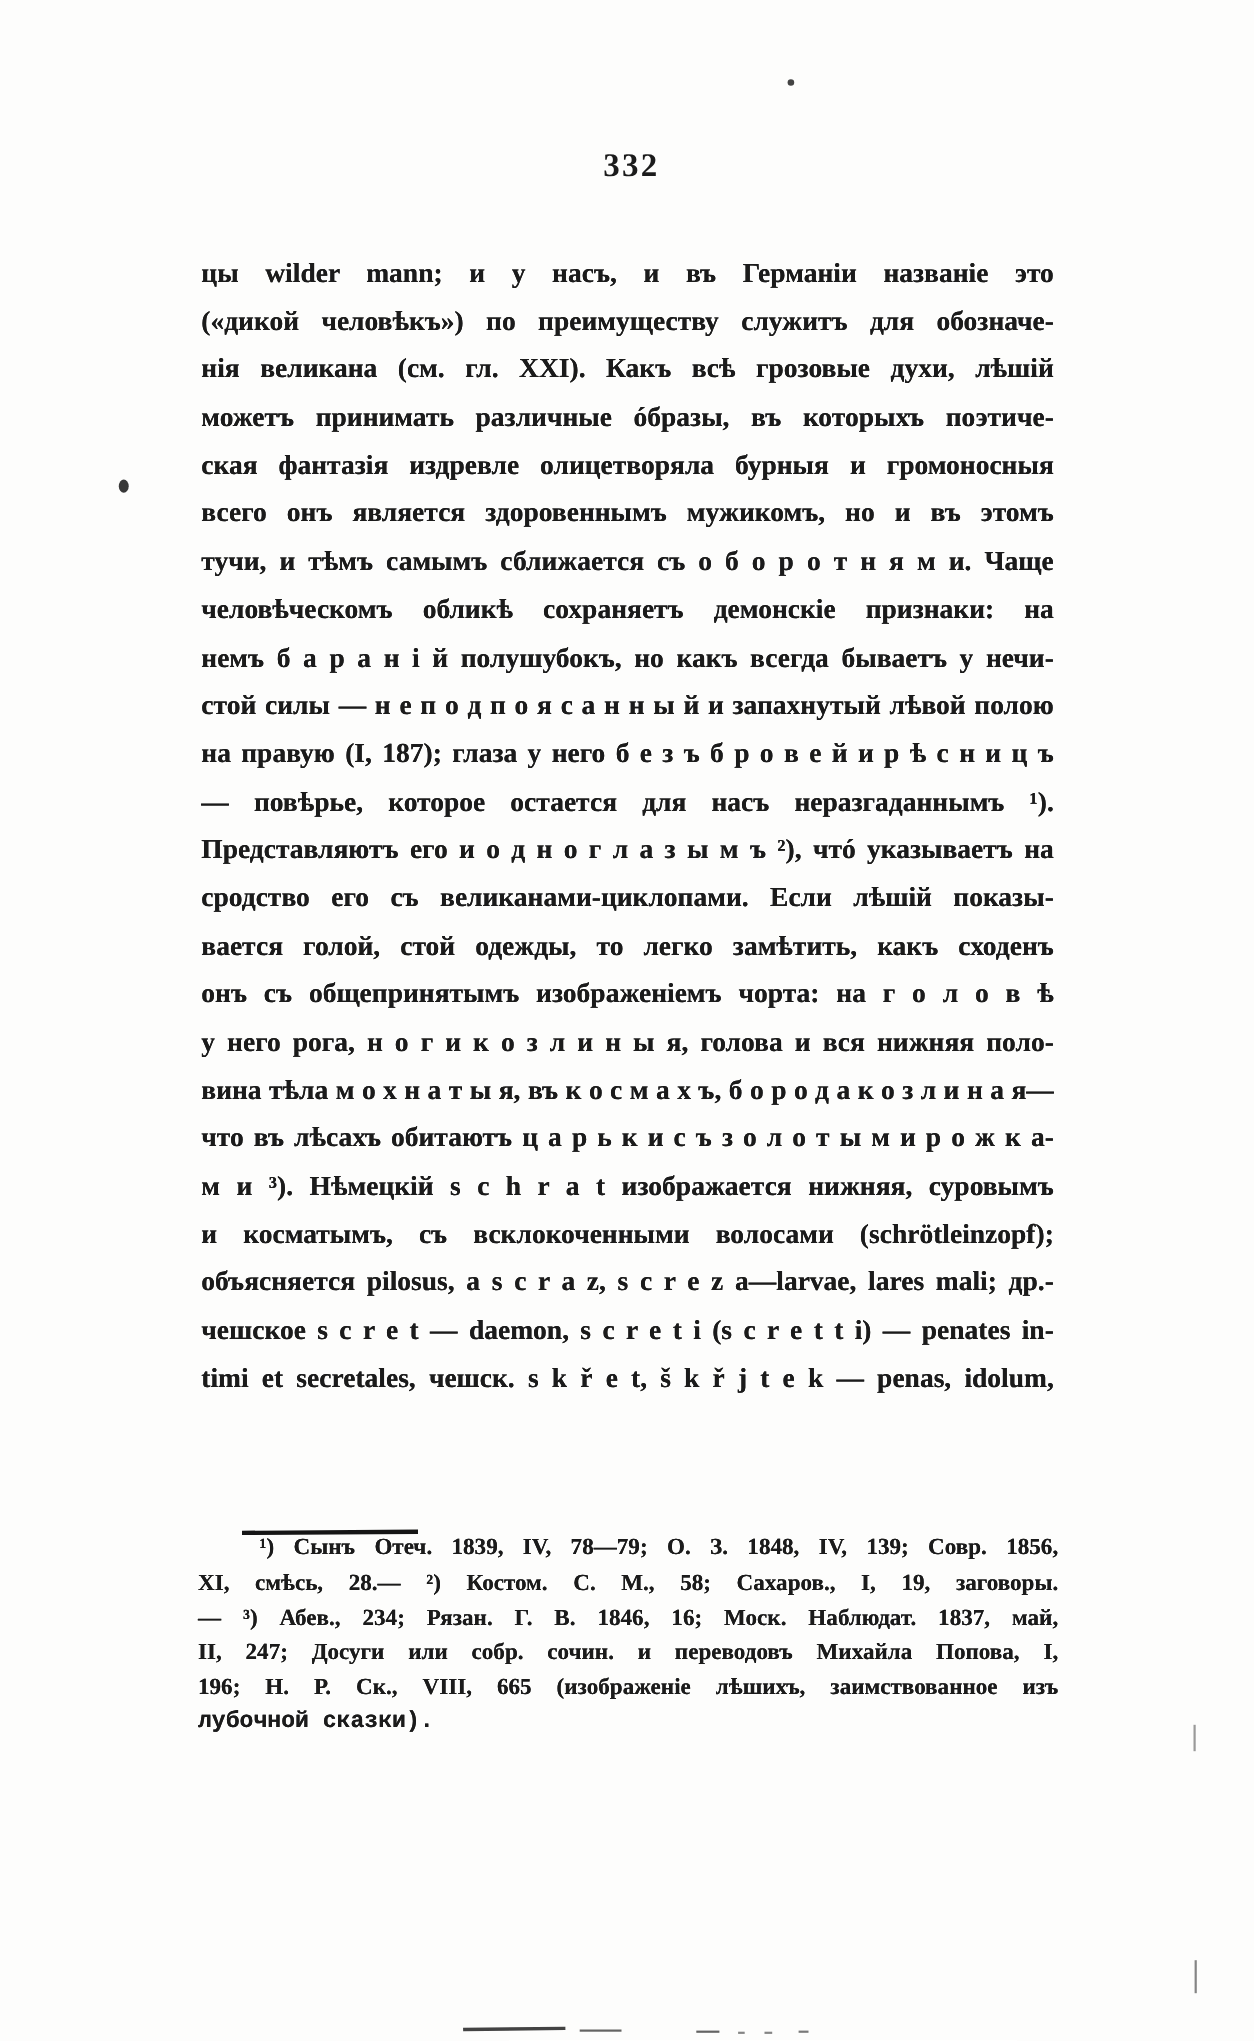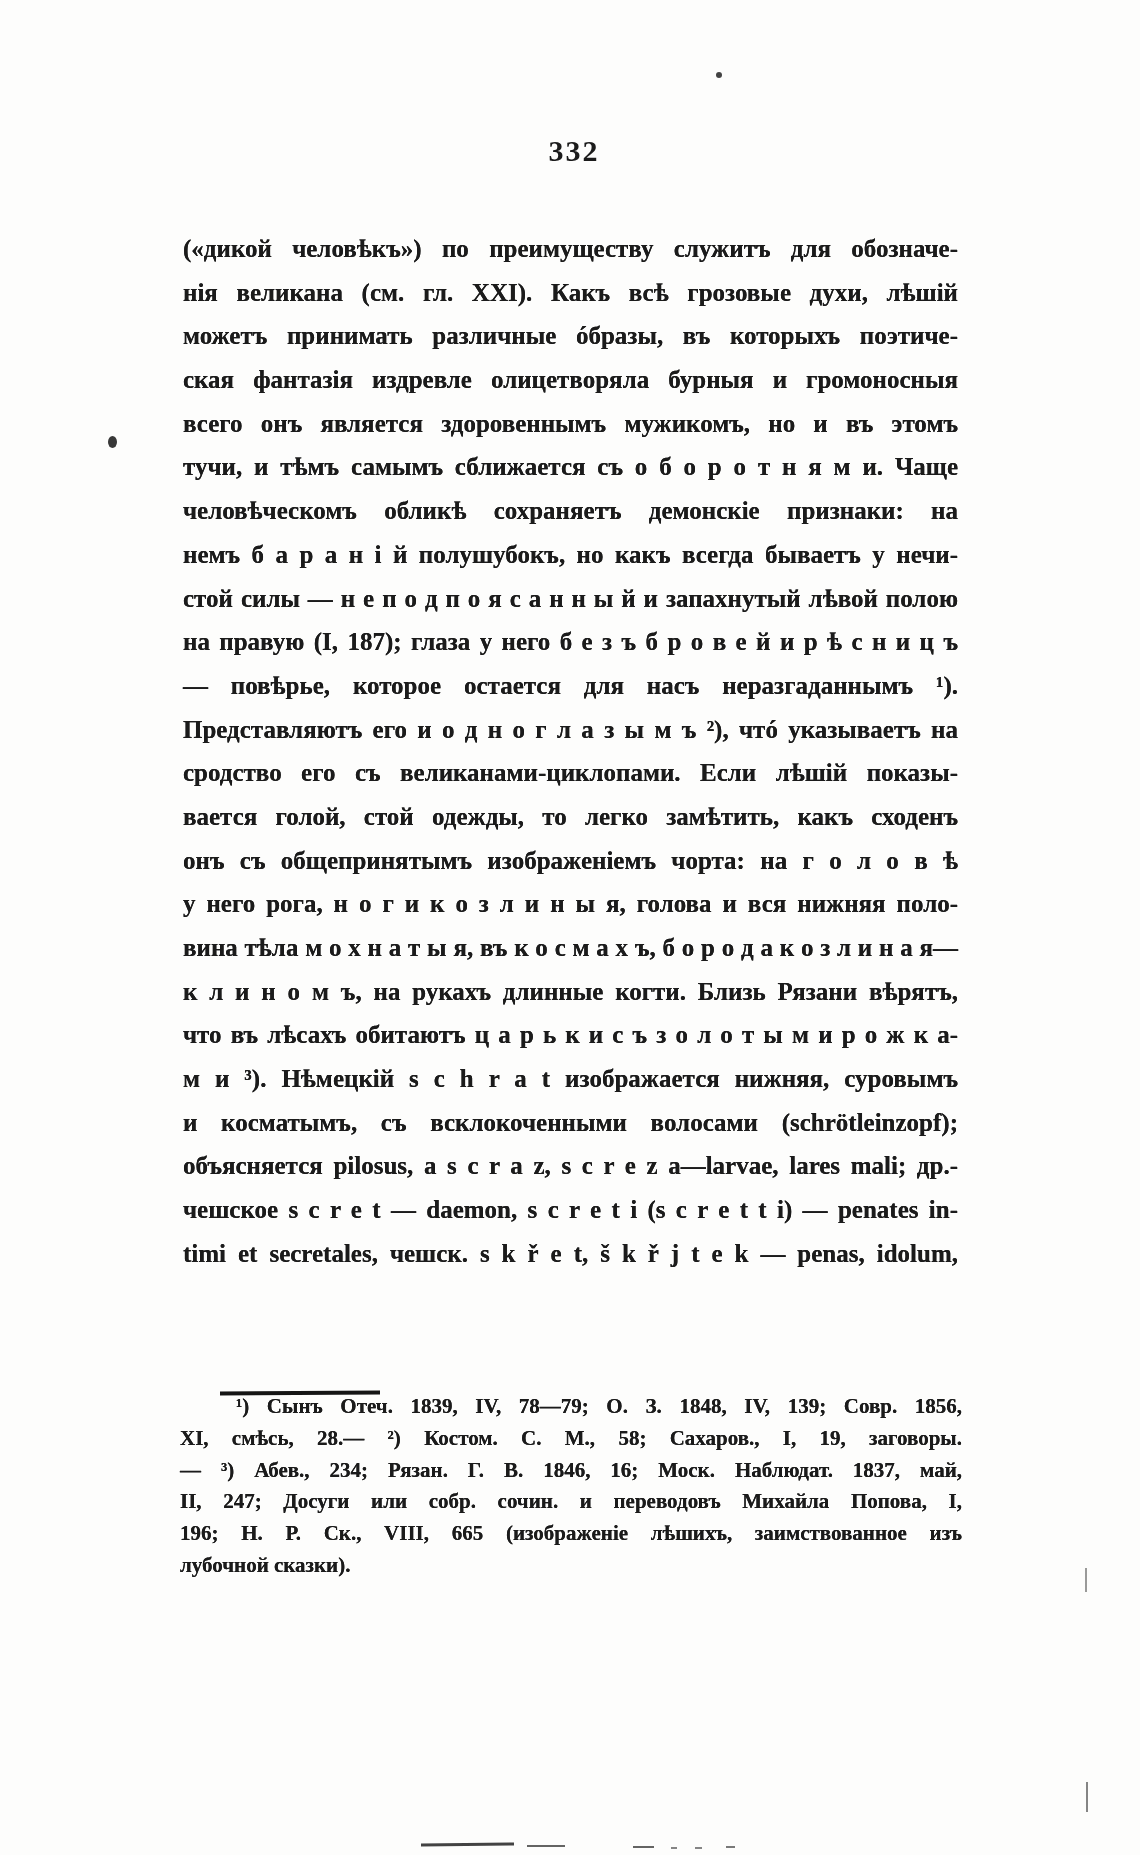--- a/index.html
+++ b/index.html
@@ -56,50 +56,50 @@
   .footnotes .line {
     height: 31.8px;
     line-height: 31.8px;
     font-size: 21px;
     font-weight: 700;
     text-align: justify;
     text-align-last: justify;
     text-shadow: 0 0 0.5px currentColor;
   }
   .footnotes .line:first-child { text-indent: 56px; }
-  .footnotes .line:last-child { text-align-last: left; }
+  .footnotes .line:last-child { text-align-last: left; font-family: Liberation Mono, monospace; }
   .artifact { position: absolute; background: #222; }
   .dot { border-radius: 50%; }
 </style>
 </head>
 <body>
 
 <div class="page">
 
   <div class="page-number">332</div>
 
   <div class="main-text">
+      <div class="line">цы wilder mann; и у насъ, и въ Германіи названіе это</div>
       <div class="line">(«дикой человѣкъ») по преимуществу служитъ для обозначе-</div>
       <div class="line">нія великана (см. гл. XXI). Какъ всѣ грозовые духи, лѣшій</div>
       <div class="line">можетъ принимать различные óбразы, въ которыхъ поэтиче-</div>
       <div class="line">ская фантазія издревле олицетворяла бурныя и громоносныя</div>
       <div class="line">всего онъ является здоровеннымъ мужикомъ, но и въ этомъ</div>
       <div class="line">тучи, и тѣмъ самымъ сближается съ о б о р о т н я м и. Чаще</div>
       <div class="line">человѣческомъ обликѣ сохраняетъ демонскіе признаки: на</div>
       <div class="line">немъ б а р а н і й полушубокъ, но какъ всегда бываетъ у нечи-</div>
       <div class="line">стой силы — н е п о д п о я с а н н ы й и запахнутый лѣвой полою</div>
       <div class="line">на правую (I, 187); глаза у него б е з ъ б р о в е й и р ѣ с н и ц ъ</div>
       <div class="line">— повѣрье, которое остается для насъ неразгаданнымъ ¹).</div>
       <div class="line">Представляютъ его и о д н о г л а з ы м ъ ²), чтó указываетъ на</div>
       <div class="line">сродство его съ великанами-циклопами. Если лѣшій показы-</div>
       <div class="line">вается голой, стой одежды, то легко замѣтить, какъ сходенъ</div>
       <div class="line">онъ съ общепринятымъ изображеніемъ чорта: на г о л о в ѣ</div>
       <div class="line">у него рога, н о г и к о з л и н ы я, голова и вся нижняя поло-</div>
       <div class="line">вина тѣла м о х н а т ы я, въ к о с м а х ъ, б о р о д а к о з л и н а я—</div>
-      <div class="line">к л и н о м ъ, на рукахъ длинные когти. Близь Рязани вѣрятъ,</div>
       <div class="line">что въ лѣсахъ обитаютъ ц а р ь к и с ъ з о л о т ы м и р о ж к а-</div>
       <div class="line">м и ³). Нѣмецкій s c h r a t изображается нижняя, суровымъ</div>
       <div class="line">и косматымъ, съ всклокоченными волосами (schrötleinzopf);</div>
       <div class="line">объясняется pilosus, а s c r a z, s c r e z a—larvae, lares mali; др.-</div>
       <div class="line">чешское s c r e t — daemon, s c r e t i (s c r e t t i) — penates in-</div>
       <div class="line">timi et secretales, чешск. s k ř e t, š k ř j t e k — penas, idolum,</div>
     </div>
 
   <div class="footnote-rule"></div>
 

